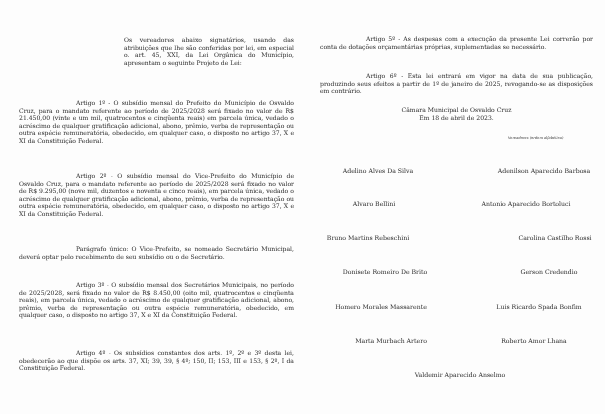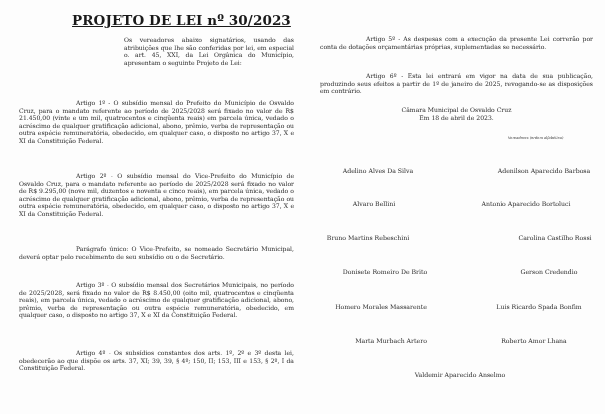--- a/index.html
+++ b/index.html
@@ -61,21 +61,20 @@
       font-size: 6.2px; line-height: 8px;
       white-space: nowrap;
       transform: translateX(-50%);
     }
   </style>
 </head>
 <body>
 
 <div class="page">
 
-  <div class="title">PROJETO DE LEI nº 30/2023</div>
 
   <div class="intro">Os vereadores abaixo signatários, usando das atribuições que lhe são conferidas por lei, em especial o. art. 45, XXI, da Lei Orgânica do Município, apresentam o seguinte Projeto de Lei:</div>
 
   <div class="para" style="top:99px;"><span class="indent"></span><span>Artigo 1º - O subsídio mensal do Prefeito do Município de Osvaldo Cruz, para o mandato referente ao período de 2025/2028 será fixado no valor de R$ 21.450,00 (vinte e um mil, quatrocentos e cinqüenta reais) em parcela única, vedado o acréscimo de qualquer gratificação adicional, abono, prêmio, verba de representação ou outra espécie remuneratória, obedecido, em qualquer caso, o disposto no artigo 37, X e XI da Constituição Federal.</span></div>
 
   <div class="para" style="top:172px;"><span class="indent"></span><span>Artigo 2º - O subsídio mensal do Vice-Prefeito do Município de Osvaldo Cruz, para o mandato referente ao período de 2025/2028 será fixado no valor de R$ 9.295,00 (nove mil, duzentos e noventa e cinco reais), em parcela única, vedado o acréscimo de qualquer gratificação adicional, abono, prêmio, verba de representação ou outra espécie remuneratória, obedecido, em qualquer caso, o disposto no artigo 37, X e XI da Constituição Federal.</span></div>
 
   <div class="para" style="top:245px;"><span class="indent"></span><span>Parágrafo único: O Vice-Prefeito, se nomeado Secretário Municipal, deverá optar pelo recebimento de seu subsídio ou o de Secretário.</span></div>
 
   <div class="para" style="top:281px;"><span class="indent"></span><span>Artigo 3º - O subsídio mensal dos Secretários Municipais, no período de 2025/2028, será fixado no valor de R$ 8.450,00 (oito mil, quatrocentos e cinqüenta reais), em parcela única, vedado o acréscimo de qualquer gratificação adicional, abono, prêmio, verba de representação ou outra espécie remuneratória, obedecido, em qualquer caso, o disposto no artigo 37, X e XI da Constituição Federal.</span></div>

